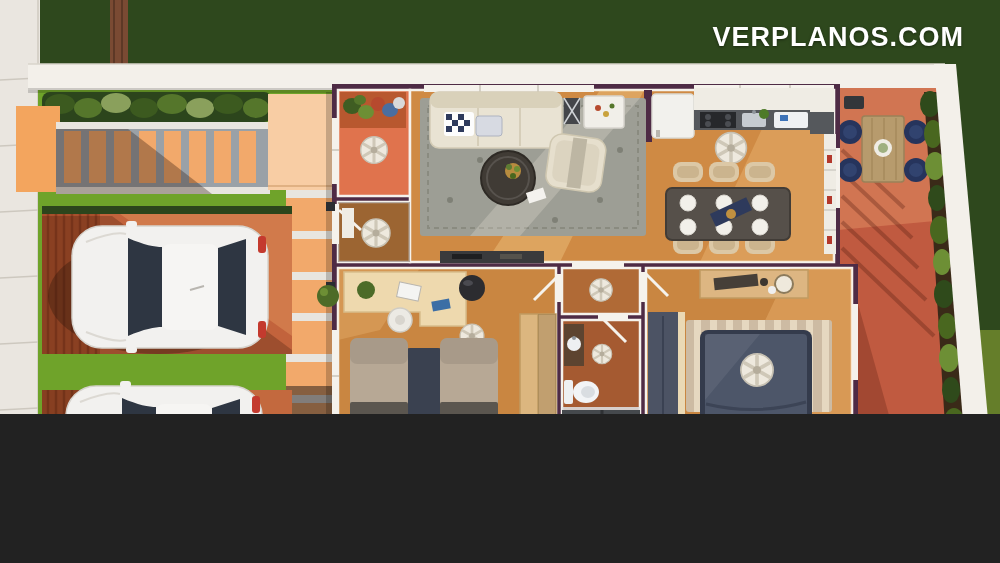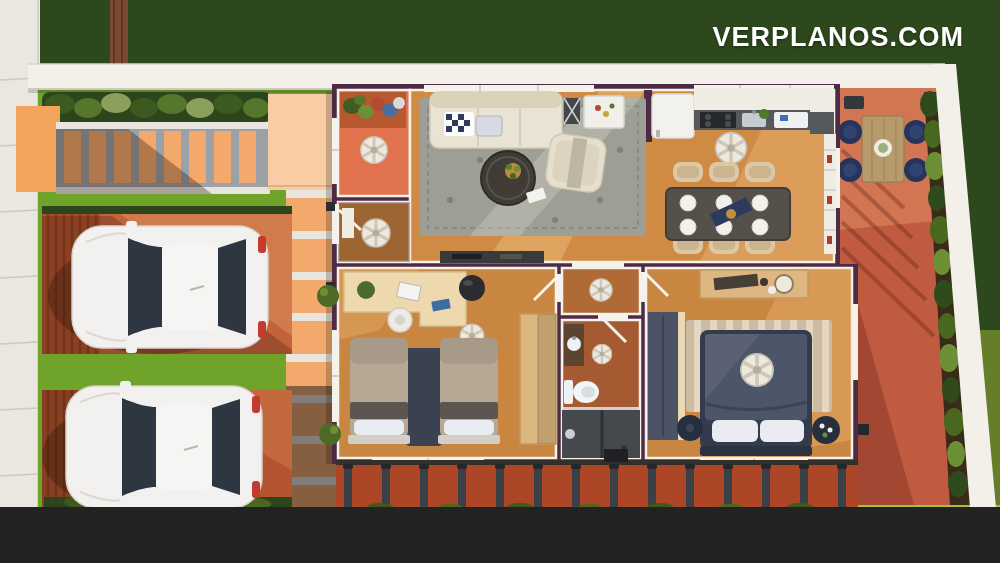--- a/index.html
+++ b/index.html
@@ -1,16 +1,16 @@
 <!DOCTYPE html>
 <html style="--grassDark: #2e481d; --grassBright: #a8bf3a; --lawnGreen: #6fa32a; --sidewalk: #eae6e0; --wallWhite: #f3f0ea; --hedgeDark: #2c451c; --paver: #f2a96b; --paverGap: #9aa1a7; --porchSlab: #f8cda4; --driveway: #c2633c; --houseWall: #4e2b45; --trimWhite: #f5f2ec; --woodFloor: #cf8a44; --porchFloor: #e0734d; --patio: #c05a40; --fenceRed: #ad4527; --fencePost: #3a4045; --sofaCream: #e9e3d3; --rugGray: #9d9e95; --tableDark: #56504a; --chairTan: #dcc8a6; --navyBlue: #2e3a5c; --bedNavy: #4d5669; --bedTan: #b7a895; --pillowWhite: #e9ecf0; --rugNavy: #3a4150; --carWhite: #f2f1ef; --carGlass: #2e3642; --taillight: #c43a2e;"><head>
 <meta charset="utf-8">
 <style>
   html,body{margin:0;padding:0;background:#222;}
-  .stage{position:relative;width:1000px;height:507px;overflow:hidden;font-family:"Liberation Sans",sans-serif;}
+  .stage{position:relative;width:1000px;height:414px;overflow:hidden;font-family:"Liberation Sans",sans-serif;}
   .stage svg{position:absolute;left:0;top:0;display:block;}
   .watermark{position:absolute;top:22px;right:36px;color:#fff;font-weight:bold;font-size:27px;
     letter-spacing:1px;text-shadow:0 1px 3px rgba(0,0,0,.45);}
   
   .grass-dark{fill:var(--grassDark,#2e481d)} .grass-bright{fill:var(--grassBright,#a8bf3a)}
   .lawn{fill:var(--lawnGreen,#6fa32a)} .sidewalk{fill:var(--sidewalk,#eae6e0)}
   .wall-white{fill:var(--wallWhite,#f3f0ea)} .hedge{fill:var(--hedgeDark,#2c451c)}
   .paver{fill:var(--paver,#f2a96b)} .pgap{fill:var(--paverGap,#9aa1a7)}
   .slab{fill:var(--porchSlab,#f8cda4)} .drive{fill:var(--driveway,#c2633c)}
   .hwall{fill:var(--houseWall,#4e2b45)} .trim{fill:var(--trimWhite,#f5f2ec)}

